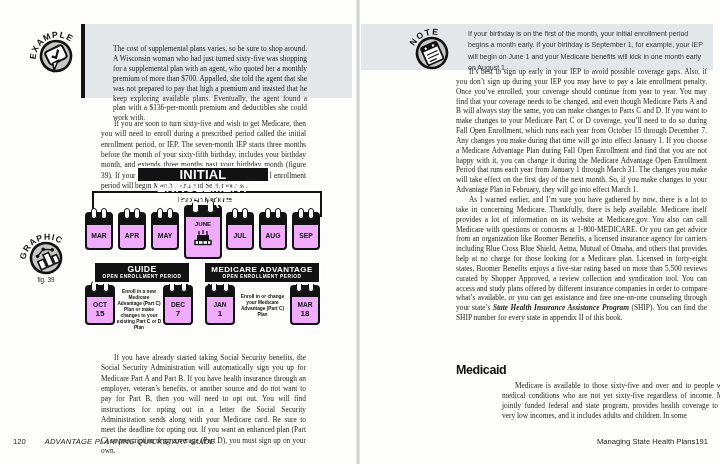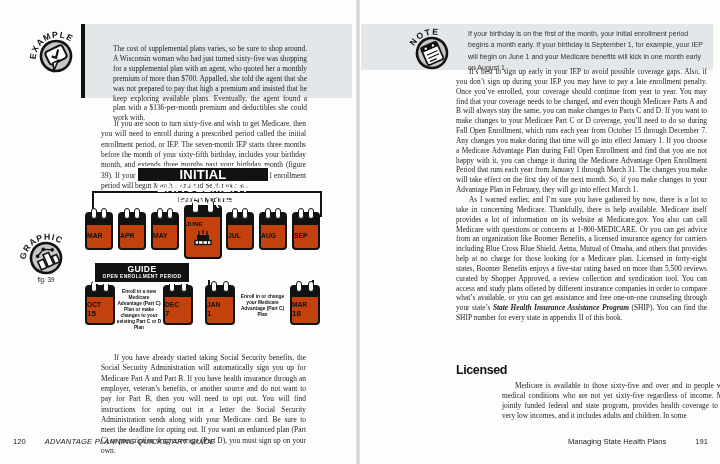--- a/index.html
+++ b/index.html
@@ -28,21 +28,21 @@
   .emph{font-weight:bold;font-style:italic;margin-top:44px;}
   h2.medicaid{margin:0;position:absolute;left:456px;top:363px;
       font-family:"Liberation Sans","DejaVu Sans",sans-serif;font-weight:bold;
       font-size:12.5px;letter-spacing:-0.4px;color:#111;}
   .rp3{left:456px;top:381px;width:251px;margin-left:46px;}
   
   .footer{font-family:"Liberation Sans","DejaVu Sans",sans-serif;font-size:7.6px;color:#222;}
   .foot-left{left:13px;top:437px;}
   .foot-left .ftitle{font-style:italic;margin-left:19px;letter-spacing:0.2px;}
   .foot-right{left:456px;top:437px;width:252px;text-align:right;}
-  .foot-right .fpage{margin-left:29px;}
+  .foot-right .fpage{margin-left:0;}
   
   .figbar{background:#121212;color:#fff;font-family:"Liberation Sans","DejaVu Sans",sans-serif;
           font-weight:bold;text-align:center;border:2px solid #fff;box-sizing:content-box;z-index:3;}
   .iep-bar{left:136px;top:166px;width:130px;height:13px;font-size:13px;line-height:13px;letter-spacing:0.2px;}
   .iep-bracket{left:92px;top:191px;width:226px;height:24px;
         border-top:2px solid #121212;border-left:2px solid #121212;border-right:2px solid #121212;z-index:1;}
   .iep-sub{left:92px;top:196px;width:226px;text-align:center;z-index:2;
         font-family:"Liberation Sans","DejaVu Sans",sans-serif;font-weight:bold;font-size:6.3px;color:#111;}
   .grp-bar{z-index:3;}
   .fall-bar{left:93px;top:261px;width:94px;padding:2px 0;}
@@ -52,23 +52,23 @@
   .grp-bar .t2{display:block;font-size:4.8px;line-height:6px;letter-spacing:0.5px;}
   .fall-bracket{left:96px;top:280px;width:88px;height:12px;
         border-left:2px solid #121212;border-right:2px solid #121212;z-index:1;}
   .ma-bracket{left:208px;top:280px;width:102px;height:12px;
         border-left:2px solid #121212;border-right:2px solid #121212;z-index:1;}
   .figdesc{font-family:"Liberation Sans","DejaVu Sans",sans-serif;font-weight:bold;
         font-size:4.8px;line-height:6px;text-align:center;color:#111;z-index:2;}
   .fall-desc{left:116px;top:289px;width:46px;}
   .ma-desc{left:236px;top:294px;width:53px;}
   
-  .cal{position:absolute;background:#c2410c;border:2px solid #121212;border-radius:4px;
+  .cal{position:absolute;background:#f0abfc;border:2px solid #121212;border-radius:4px;
        box-sizing:border-box;z-index:2;font-family:"Liberation Sans","DejaVu Sans",sans-serif;
-       }
+       text-align:center;}
   .cal .band{display:block;height:11px;background:#121212;border-radius:1px 1px 0 0;}
   .cal .ring{position:absolute;top:-6px;width:4px;height:9px;background:#fff;
        border:1.6px solid #121212;border-radius:3px;z-index:4;}
   .cal .ring.a{left:17%;} .cal .ring.b{right:17%;}
   .cal.sm{top:212px;width:28px;height:38px;}
   .cal.sm .mon{display:block;font-weight:bold;font-size:6.8px;line-height:22px;color:#111;}
   .cal.lg{top:205px;width:38px;height:54px;left:184px;}
   .cal.lg .band{height:10px;}
   .cal.lg .ring{width:5px;height:11px;top:-7px;}
   .cal.lg .mon{display:block;font-weight:bold;font-size:6.2px;line-height:9px;margin-top:2px;color:#111;}
@@ -206,20 +206,24 @@
   </div>
   <div class="abs figdesc fall-desc">Enroll in a new Medicare Advantage (Part C) Plan or make changes to your existing Part C or D Plan</div>
   <div class="cal d2" style="left:163px;">
     <i class="ring a"></i>
       <i class="ring b"></i>
     <b class="band"></b>
     <span class="mon">DEC</span>
     <span class="day">7</span>
   </div>
 
+  <div class="abs figbar grp-bar ma-bar">
+    <span class="t1">MEDICARE ADVANTAGE</span>
+    <span class="t2">OPEN ENROLLMENT PERIOD</span>
+  </div>
   <div class="abs ma-bracket"></div>
   <div class="cal d2" style="left:205px;">
     <i class="ring a"></i>
       <i class="ring b"></i>
     <b class="band"></b>
     <span class="mon">JAN</span>
     <span class="day">1</span>
   </div>
   <div class="abs figdesc ma-desc">Enroll in or change your Medicare Advantage (Part C) Plan</div>
   <div class="cal d2" style="left:290px;">
@@ -266,21 +270,21 @@
     </svg>
   </div>
 
   <div class="abs note-text" style="left:108px;">If your birthday is on the first of the month, your initial enrollment period begins a month early. If your birthday is September 1, for example, your IEP will begin on June 1 and your Medicare benefits will kick in one month early on August 1.</div>
 
   <div class="abs rcol bodytxt2" style="left:96px;">
     <p class="bodytxt2" style="font-size:7.4px;line-height:9.85px;text-align:justify;margin:0;">It’s best to sign up early in your IEP to avoid possible coverage gaps. Also, if you don’t sign up during your IEP you may have to pay a late enrollment penalty. Once you’ve enrolled, your coverage should continue from year to year. You may find that your coverage needs to be changed, and even though Medicare Parts A and B will always stay the same, you can make changes to Parts C and D. If you want to make changes to your Medicare Part C or D coverage, you’ll need to do so during Fall Open Enrollment, which runs each year from October 15 through December 7. Any changes you make during that time will go into effect January 1. If you choose a Medicare Advantage Plan during Fall Open Enrollment and find that you are not happy with it, you can change it during the Medicare Advantage Open Enrollment Period that runs each year from January 1 through March 31. The changes you make will take effect on the first day of the next month. So, if you make changes to your Advantage Plan in February, they will go into effect March 1.</p>
     <p class="bodytxt2" style="font-size:7.4px;line-height:9.85px;text-align:justify;margin:0;"><span>As I warned earlier, and I’m sure you have gathered by now, there is a lot to take in concerning Medicare. Thankfully, there is help available. Medicare itself provides a lot of information on its website at Medicare.gov. You also can call Medicare with questions or concerns at 1-800-MEDICARE. Or you can get advice from an organization like Boomer Benefits, a licensed insurance agency for carriers including Blue Cross Blue Shield, Aetna, Mutual of Omaha, and others that provides help at no charge for those looking for a Medicare plan. Licensed in forty-eight states, Boomer Benefits enjoys a five-star rating based on more than 5,500 reviews curated by Shopper Approved, a review collection and syndication tool. You can access and study plans offered by different insurance companies in order to compare what’s available, or you can get assistance and free one-on-one counseling through your state’s </span><span class="emph">State Health Insurance Assistance Program</span><span> (SHIP). You can find the SHIP number for every state in appendix II of this book.</span></p>
   </div>
 
-  <h2 class="medicaid" style="left:96px;">Licensed</h2>
+  <h2 class="medicaid" style="left:96px;">Medicaid</h2>
 
   <div class="abs bodytxt2 rp3" style="left:96px;font-size:7.4px;line-height:9.85px;text-align:justify;">
     <p style="margin:0;text-indent:13px;">Medicare is available to those sixty-five and over and to people with certain medical conditions who are not yet sixty-five regardless of income. Medicaid, a jointly funded federal and state program, provides health coverage to those with very low incomes, and it includes adults and children. In some</p>
   </div>
 
   <div class="abs footer foot-right" style="left:96px;">
     <span>Managing State Health Plans</span><span class="fpage">191</span>
   </div>
 </div>
 

